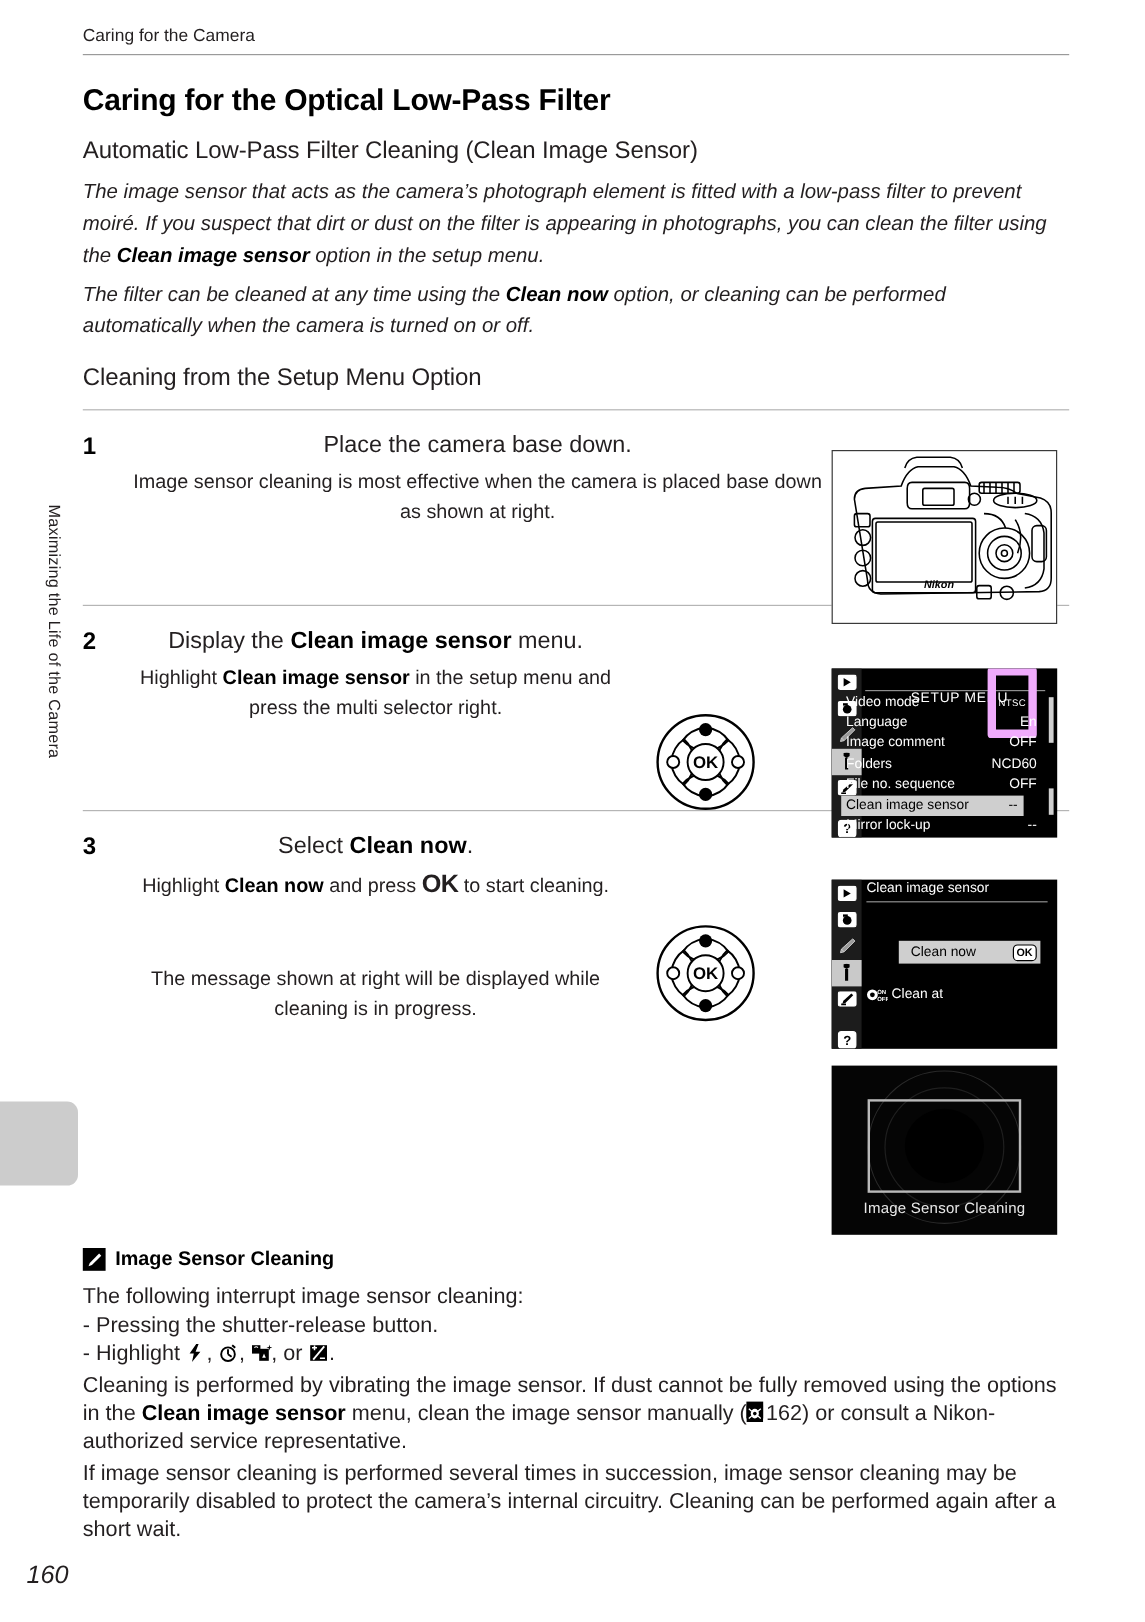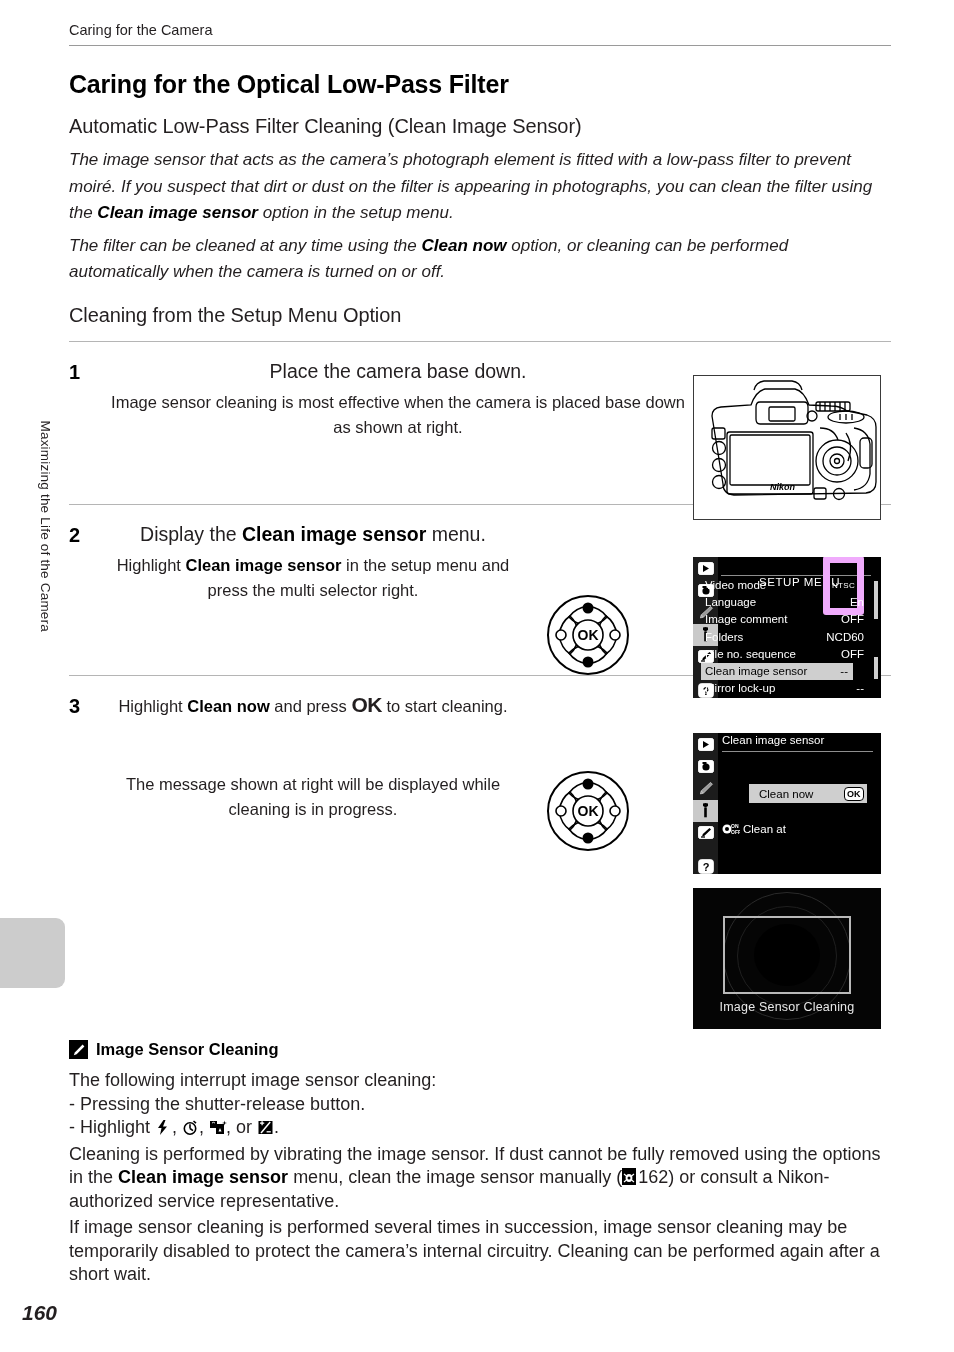--- a/index.html
+++ b/index.html
@@ -41,21 +41,21 @@
     width: 65px; height: 70px;
     background: #cccccc;
     border-top-right-radius: 9px;
     border-bottom-right-radius: 9px;
   }
   .page-number {
     position: absolute;
     left: 22px; top: 1301px;
     font-size: 21px;
     font-style: italic;
-    font-weight: 700;
+    font-weight: 400;
     color: #231f20;
   }
 
   
   .content {
     position: absolute;
     left: 69px; top: 0;
     width: 822px;
   }
 
@@ -374,20 +374,21 @@
       </div>
     </div>
   </div>
 
   <div class="hr-step"></div>
 
   <div class="step" style="padding-top:16px; height:290px;">
     <div class="step-row">
       <div class="step-num">3</div>
       <div class="step-body" style="max-width:420px;">
+        <div class="step-head"><span>Select </span><b>Clean now</b><span>.</span></div>
         <p class="step-text"><span>Highlight </span><b>Clean now</b><span> and press </span><span class="okglyph">OK</span><span> to start cleaning.</span></p>
         <p class="step-text spaced">The message shown at right will be displayed while cleaning is in progress.</p>
       </div>
     </div>
   </div>
 
 </div>
 
 <div class="camera-box">
   <svg width="186" height="142" viewBox="0 0 186 142">

